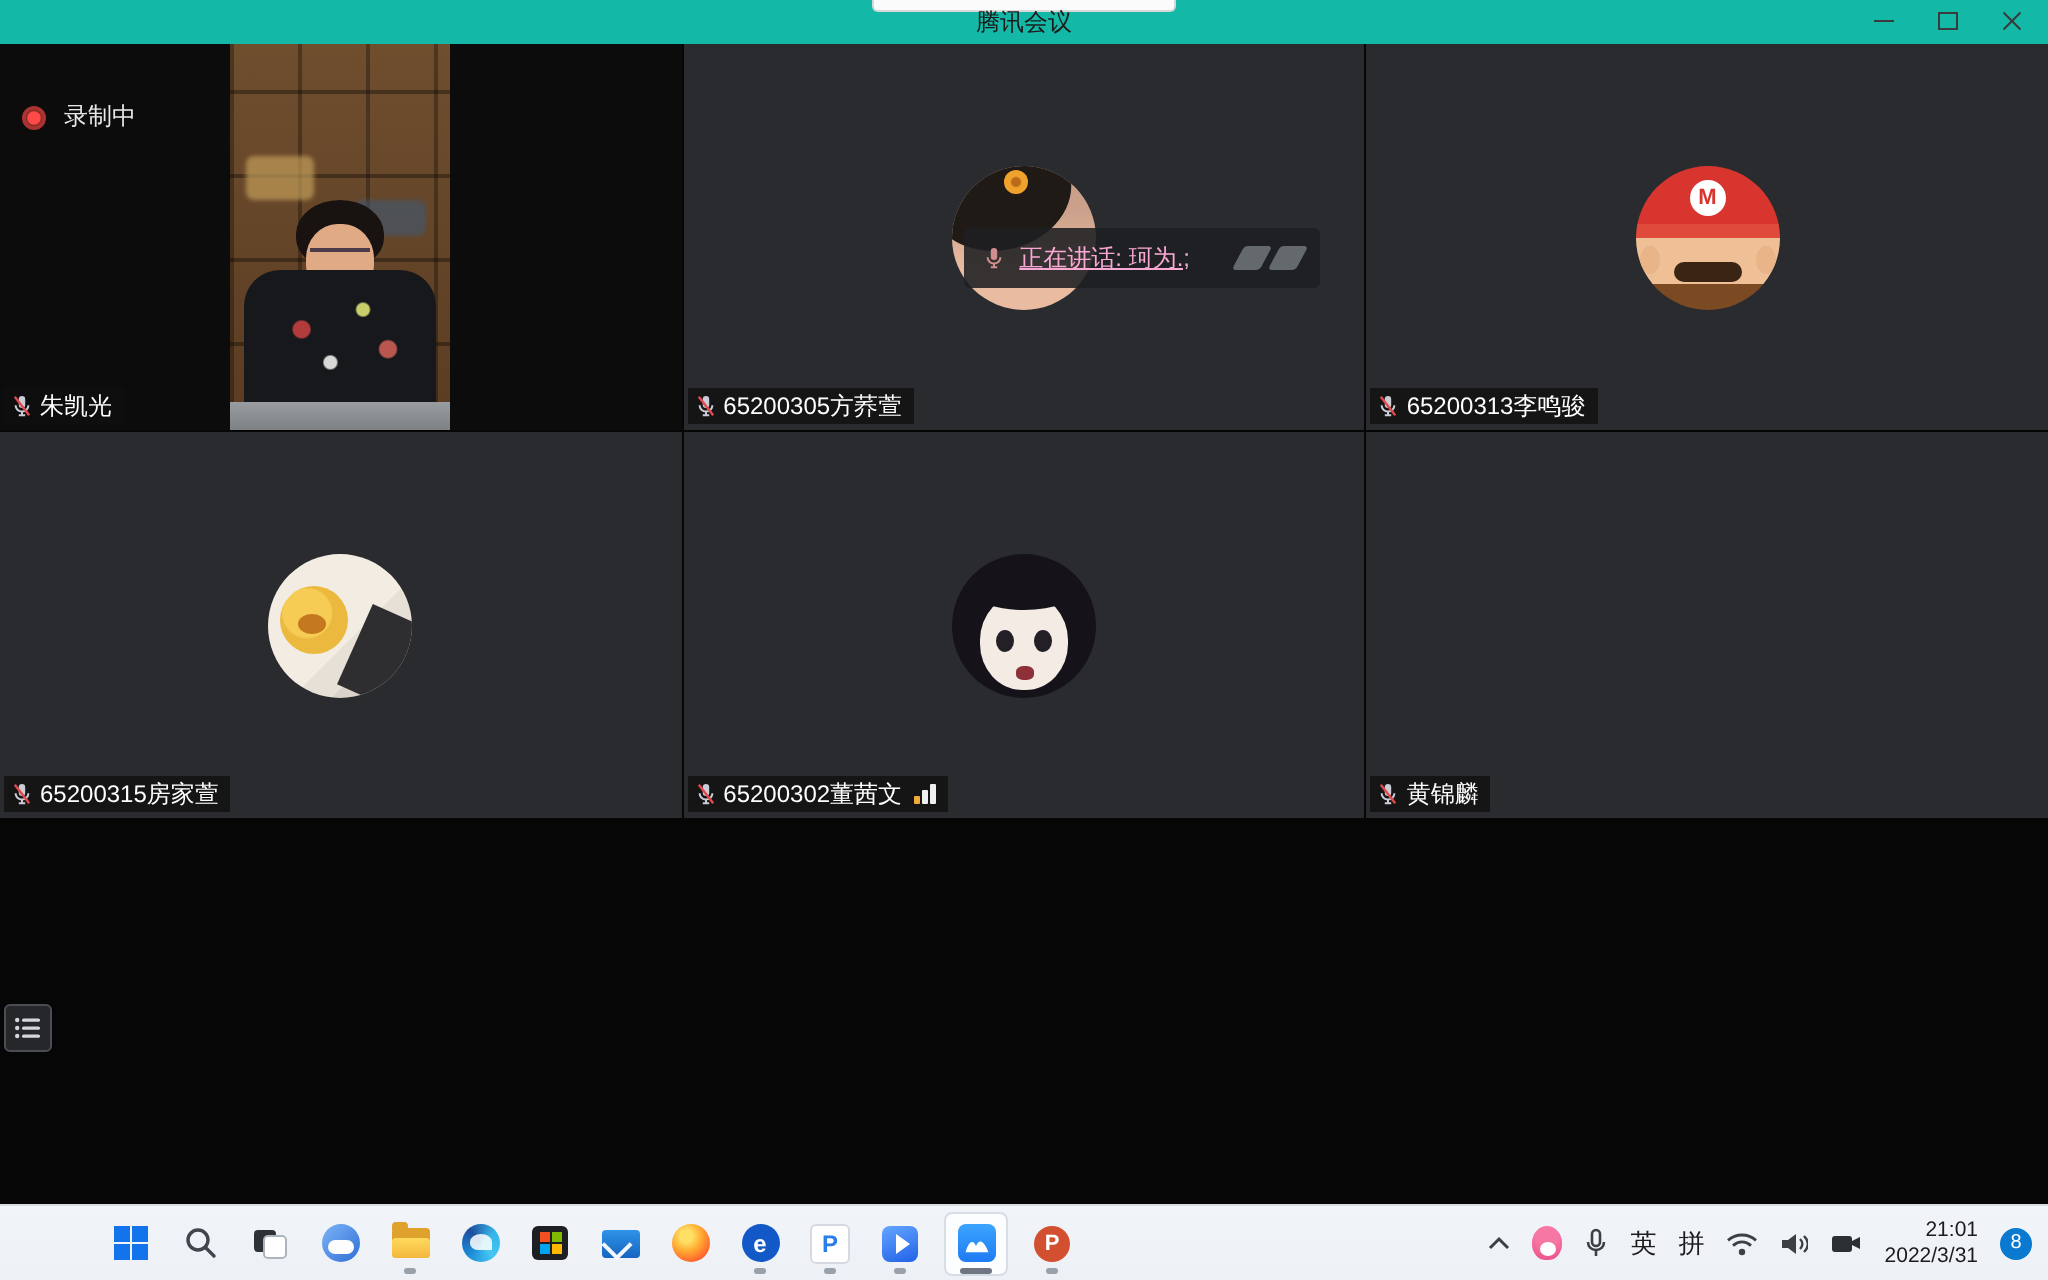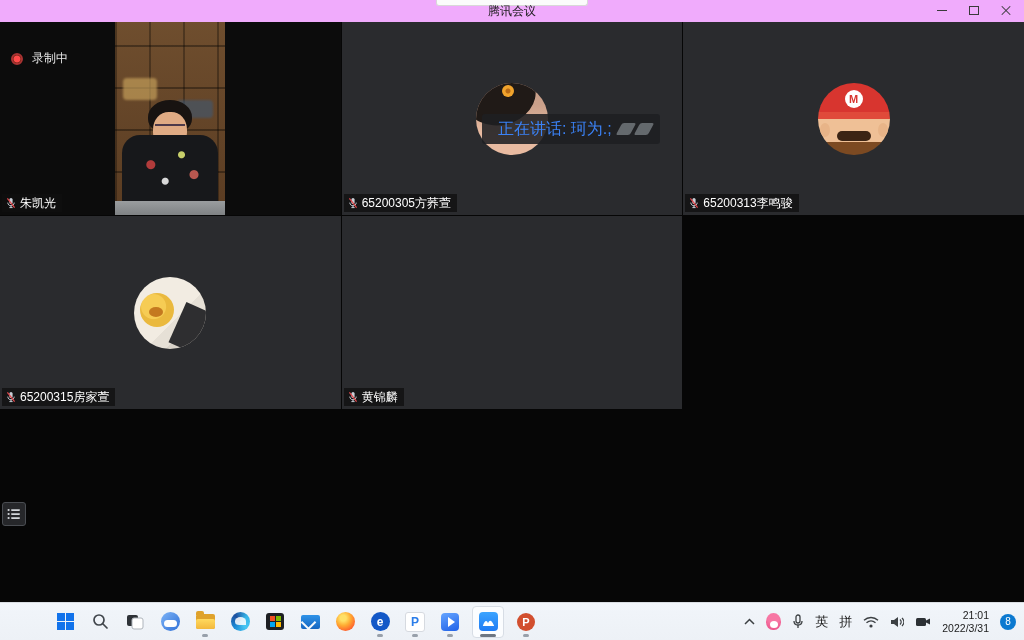--- a/index.html
+++ b/index.html
@@ -1,20 +1,20 @@
 <!DOCTYPE html>
 <html><head>
 <meta charset="utf-8">
 <style>
   html,body{margin:0;padding:0;background:#000;}
   .window{position:relative;width:1024px;height:640px;overflow:hidden;
     font-family:"Liberation Sans","DejaVu Sans",sans-serif;-webkit-font-smoothing:antialiased;}
 
   
-  .titlebar{position:absolute;top:0;left:0;right:0;height:22px;background:#f0abfc;border-bottom:1px solid #d9d9d9;}
+  .titlebar{position:absolute;top:0;left:0;right:0;height:22px;background:#14b8a6;border-bottom:1px solid #d9d9d9;}
   .title-tab{position:absolute;top:0;left:50%;transform:translateX(-50%);width:150px;height:5px;
     background:#fbfbfb;border:1px solid #d8d8d8;border-top:none;border-radius:0 0 3px 3px;}
   .title{position:absolute;top:0;left:0;right:0;height:22px;line-height:22px;text-align:center;
     font-size:12px;color:#1b1b1b;}
   .wincontrols{position:absolute;top:0;right:2px;height:22px;display:flex;}
   .winbtn{width:32px;height:21px;display:flex;align-items:center;justify-content:center;}
   .glyph-min{width:10px;height:1px;background:#3a3a3a;}
   .glyph-max{width:8px;height:7px;border:1px solid #3a3a3a;}
   .glyph-close{position:relative;width:10px;height:10px;}
   .glyph-close::before,.glyph-close::after{content:"";position:absolute;left:-1px;top:4px;width:12px;height:1px;background:#3a3a3a;}
@@ -103,21 +103,21 @@
   .av-anime .bang{position:absolute;left:8px;top:6px;width:56px;height:22px;border-radius:0 0 60% 60%;background:#15121a;}
   .av-anime .eye{position:absolute;top:38px;width:9px;height:11px;border-radius:50%;background:#221f26;}
   .av-anime .eye.l{left:22px;} .av-anime .eye.r{left:41px;}
   .av-anime .mouth{position:absolute;top:56px;left:32px;width:9px;height:7px;border-radius:40%;background:#8e3038;}
   .av-blue{width:62px;height:62px;background:#1677ff;display:flex;align-items:center;justify-content:center;
     color:#fff;font-size:15px;letter-spacing:1px;}
 
   
   .toast{position:absolute;left:140px;top:92px;width:178px;height:30px;border-radius:3px;
     background:rgba(30,31,34,.88);display:flex;align-items:center;gap:7px;padding:0 9px;box-sizing:border-box;}
-  .toast .txt{color:#3b82f6;font-size:16px;white-space:nowrap;}
+  .toast .txt{color:#f9a8d4;font-size:12px;white-space:nowrap;text-decoration:underline;}
   .wave{display:flex;gap:4px;margin-left:auto;}
   .wave i{display:block;width:14px;height:12px;background:#7c8187;opacity:.75;transform:skewX(-28deg);border-radius:2px;}
 
   
   .layout-btn{position:absolute;left:2px;top:480px;width:22px;height:22px;border-radius:3px;
     background:#26272a;border:1px solid #4a4d52;display:flex;align-items:center;justify-content:center;}
 
   
   .taskbar{position:absolute;left:0;bottom:0;width:1024px;height:37px;background:linear-gradient(180deg,#f1f5fa,#edf1f6);
     border-top:1px solid #d9dde2;display:flex;align-items:center;}
@@ -265,20 +265,43 @@
         <svg width="12" height="12" viewBox="0 0 12 12">
             <rect x="4.4" y="1" width="3.2" height="6" rx="1.6" fill="#c9ced6"></rect>
             <path d="M2.8 5.6c0 1.8 1.4 3.2 3.2 3.2s3.2-1.4 3.2-3.2" stroke="#c9ced6" stroke-width="1" fill="none"></path>
             <path d="M6 8.8v1.4M4.4 10.6h3.2" stroke="#c9ced6" stroke-width="1"></path>
             <path d="M2.4 1.4l7.2 9.2" stroke="#e5484d" stroke-width="1.2"></path>
           </svg>
         <span>65200315房家萱</span>
       </div>
     </div>
 
+    <div class="tile">
+      <div class="avatar av-anime">
+        <span class="face"></span>
+        <span class="bang"></span>
+        <span class="eye l"></span>
+        <span class="eye r"></span>
+        <span class="mouth"></span>
+      </div>
+      <div class="nametag">
+        <svg width="12" height="12" viewBox="0 0 12 12">
+            <rect x="4.4" y="1" width="3.2" height="6" rx="1.6" fill="#c9ced6"></rect>
+            <path d="M2.8 5.6c0 1.8 1.4 3.2 3.2 3.2s3.2-1.4 3.2-3.2" stroke="#c9ced6" stroke-width="1" fill="none"></path>
+            <path d="M6 8.8v1.4M4.4 10.6h3.2" stroke="#c9ced6" stroke-width="1"></path>
+            <path d="M2.4 1.4l7.2 9.2" stroke="#e5484d" stroke-width="1.2"></path>
+          </svg>
+        <span>65200302董茜文</span>
+        <span class="sigbars">
+            <i></i>
+            <i></i>
+            <i></i>
+          </span>
+      </div>
+    </div>
 
     <div class="tile">
       <div class="nametag">
         <svg width="12" height="12" viewBox="0 0 12 12">
             <rect x="4.4" y="1" width="3.2" height="6" rx="1.6" fill="#c9ced6"></rect>
             <path d="M2.8 5.6c0 1.8 1.4 3.2 3.2 3.2s3.2-1.4 3.2-3.2" stroke="#c9ced6" stroke-width="1" fill="none"></path>
             <path d="M6 8.8v1.4M4.4 10.6h3.2" stroke="#c9ced6" stroke-width="1"></path>
             <path d="M2.4 1.4l7.2 9.2" stroke="#e5484d" stroke-width="1.2"></path>
           </svg>
         <span>黄锦麟</span>

